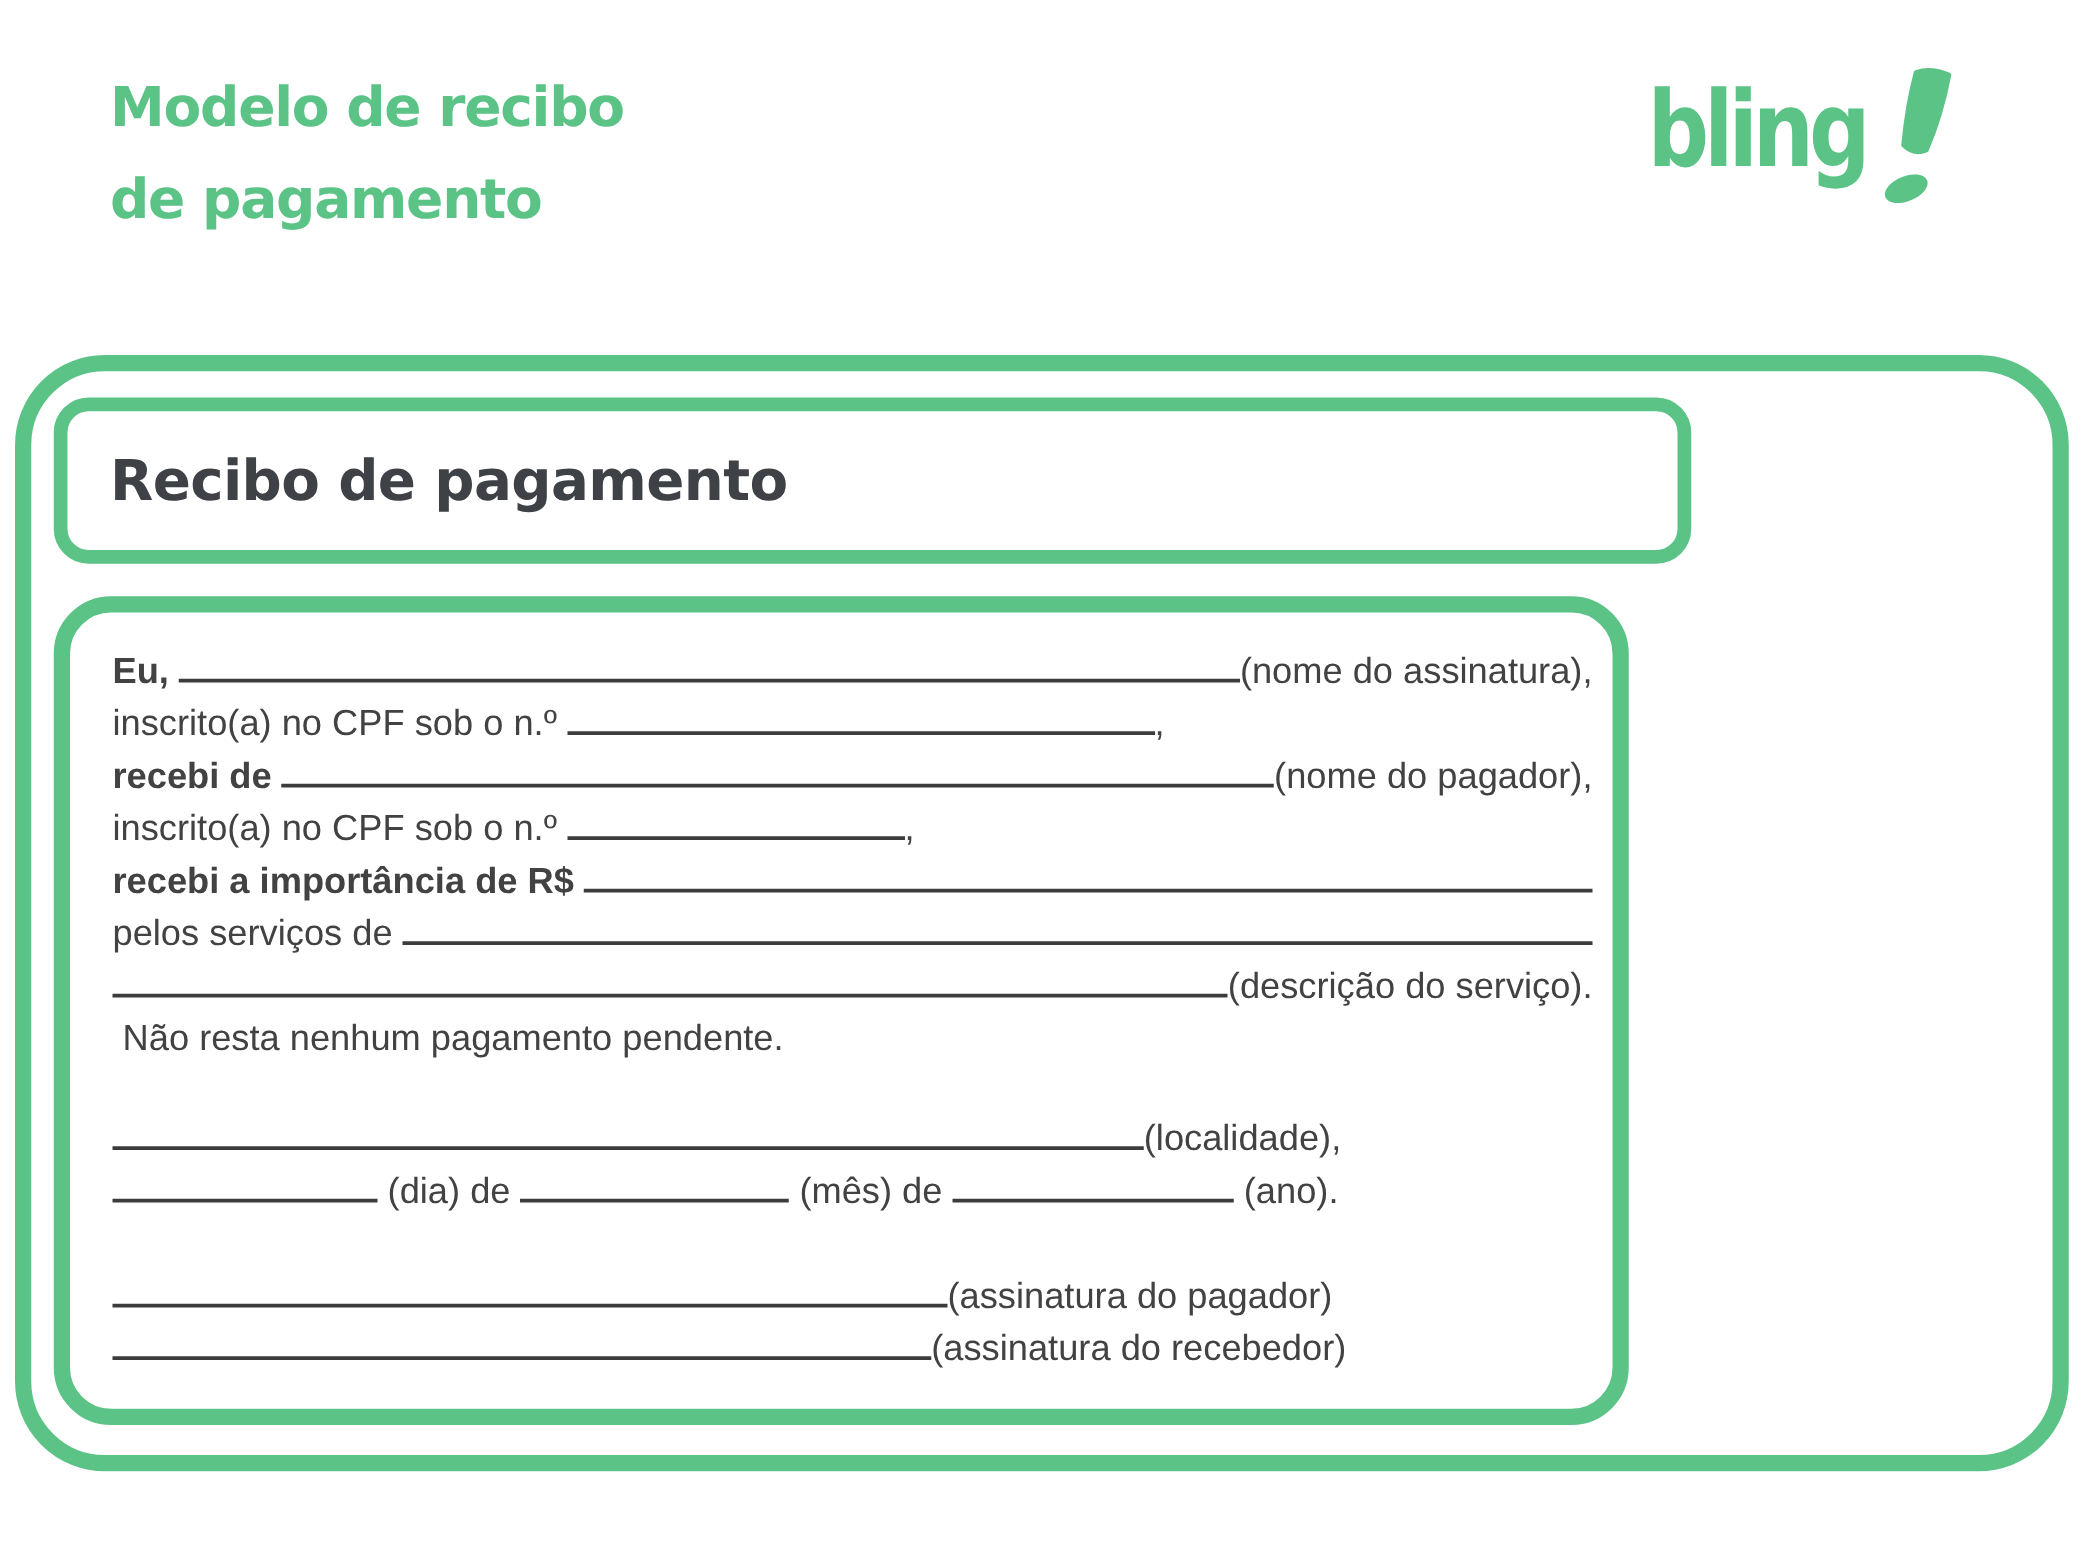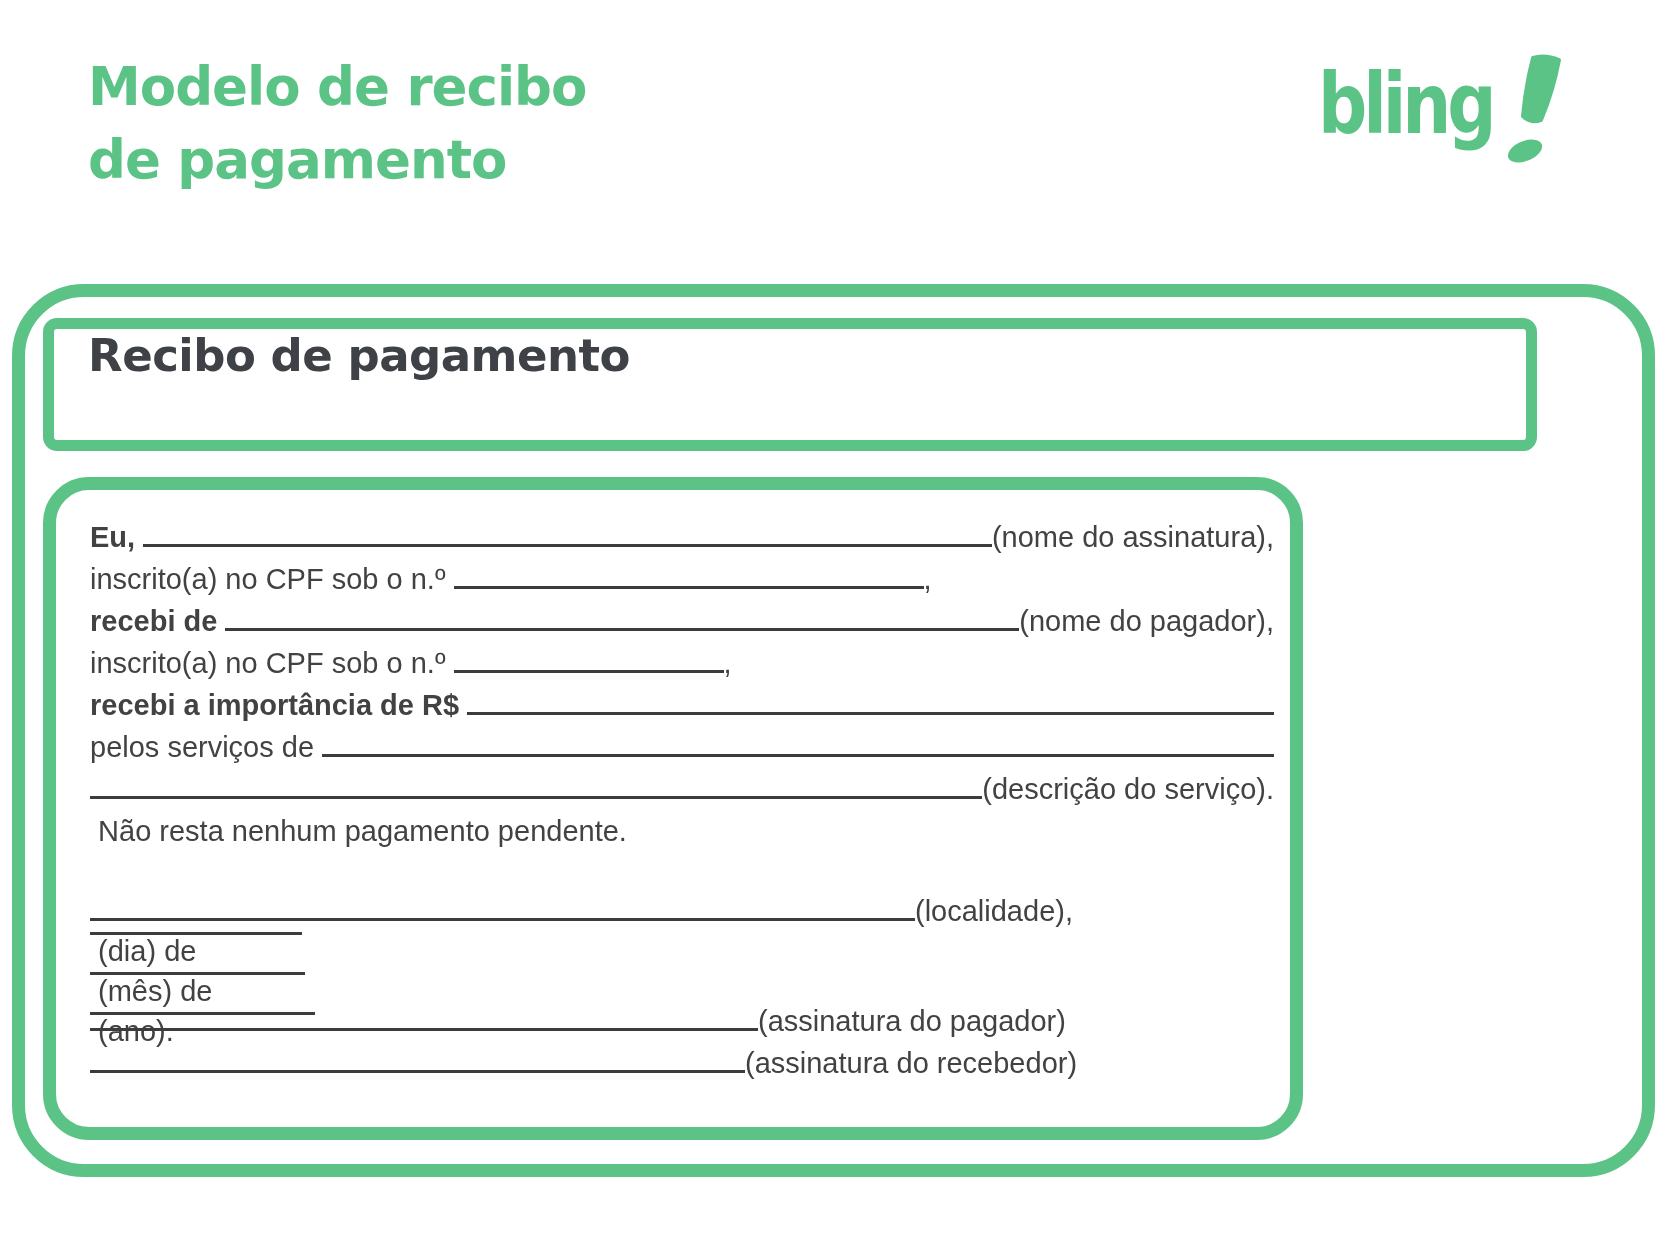--- a/index.html
+++ b/index.html
@@ -16,21 +16,21 @@
     font-family:"Liberation Sans", sans-serif;
     color:var(--body);
     overflow:hidden;
   }
 
   
   .page-title{
     position:absolute;left:88px;top:50px;
     font-family:"DejaVu Sans", sans-serif;
     font-weight:bold;
-    font-size:53px;line-height:73px;
+    font-size:44px;line-height:73px;
     letter-spacing:-1px;
     color:var(--green);
   }
   .logo{
     position:absolute;left:1318px;top:62px;
     display:flex;align-items:flex-start;
     color:var(--green);
   }
   .logo-text{
     font-family:"DejaVu Sans", sans-serif;
@@ -44,24 +44,24 @@
 
   
   .card{
     position:absolute;left:12px;top:284px;
     width:1643px;height:893px;
     border:13px solid var(--green);
     border-radius:72px;
   }
   .header-box{
     position:absolute;left:43px;top:318px;
-    width:1494px;height:133px;
+    width:1310px;height:133px;
     border:11px solid var(--green);
-    border-radius:14px;
-    display:flex;
+    border-radius:28px;
+    display:flex;align-items:center;
     padding-left:34px;
     background:#fff;
   }
   .header-title{
     font-family:"DejaVu Sans", sans-serif;
     font-weight:bold;
     font-size:45px;
     color:var(--heading);
     letter-spacing:-0.5px;
   }
@@ -117,17 +117,17 @@
   <div>
       <div class="line"><span class="seg bold">Eu,</span><span class="seg"> </span><span class="blank grow"></span><span class="seg">(nome do assinatura),</span></div>
       <div class="line"><span class="seg">inscrito(a) no CPF sob o n.º </span><span class="blank" style="width: 470px;"></span><span class="seg">,</span></div>
       <div class="line"><span class="seg bold">recebi de </span><span class="blank grow"></span><span class="seg">(nome do pagador),</span></div>
       <div class="line"><span class="seg">inscrito(a) no CPF sob o n.º </span><span class="blank" style="width: 270px;"></span><span class="seg">,</span></div>
       <div class="line"><span class="seg bold">recebi a importância de R$ </span><span class="blank grow"></span></div>
       <div class="line"><span class="seg">pelos serviços de </span><span class="blank grow"></span></div>
       <div class="line"><span class="blank grow"></span><span class="seg">(descrição do serviço).</span></div>
       <div class="line" style="margin-bottom: 38px;"><span class="seg"> Não resta nenhum pagamento pendente.</span></div>
       <div class="line"><span class="blank" style="width: 825px;"></span><span class="seg">(localidade),</span></div>
-      <div class="line" style="margin-bottom: 26px; flex-direction: column;"><span class="blank" style="width: 212px;"></span><span class="seg"> (dia) de </span><span class="blank" style="width: 215px;"></span><span class="seg"> (mês) de </span><span class="blank" style="width: 225px;"></span><span class="seg"> (ano).</span></div>
+      <div class="line" style="margin-bottom: 42px;"><span class="blank" style="width: 212px;"></span><span class="seg"> (dia) de </span><span class="blank" style="width: 215px;"></span><span class="seg"> (mês) de </span><span class="blank" style="width: 225px;"></span><span class="seg"> (ano).</span></div>
       <div class="line"><span class="blank" style="width: 668px;"></span><span class="seg">(assinatura do pagador)</span></div>
       <div class="line"><span class="blank" style="width: 655px;"></span><span class="seg">(assinatura do recebedor)</span></div>
     </div>
 </div>
 
 </body></html>

